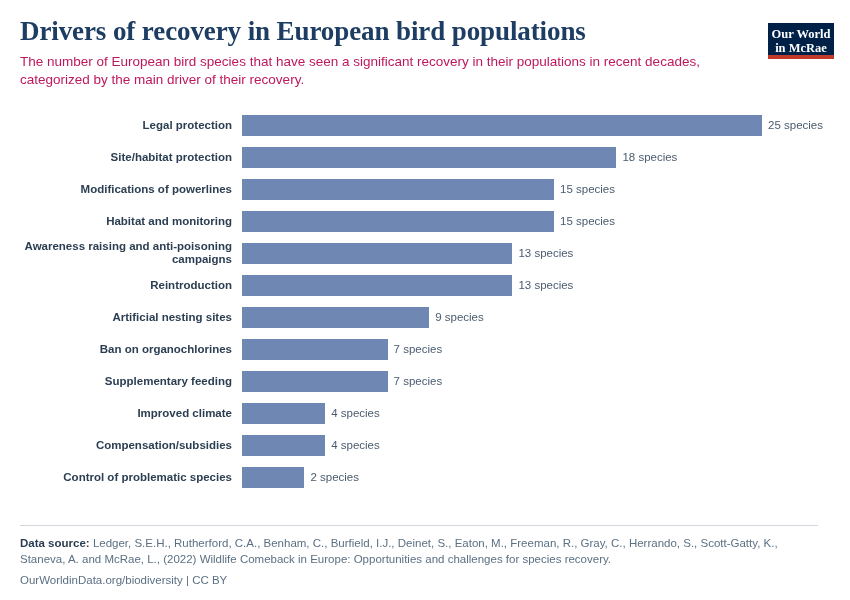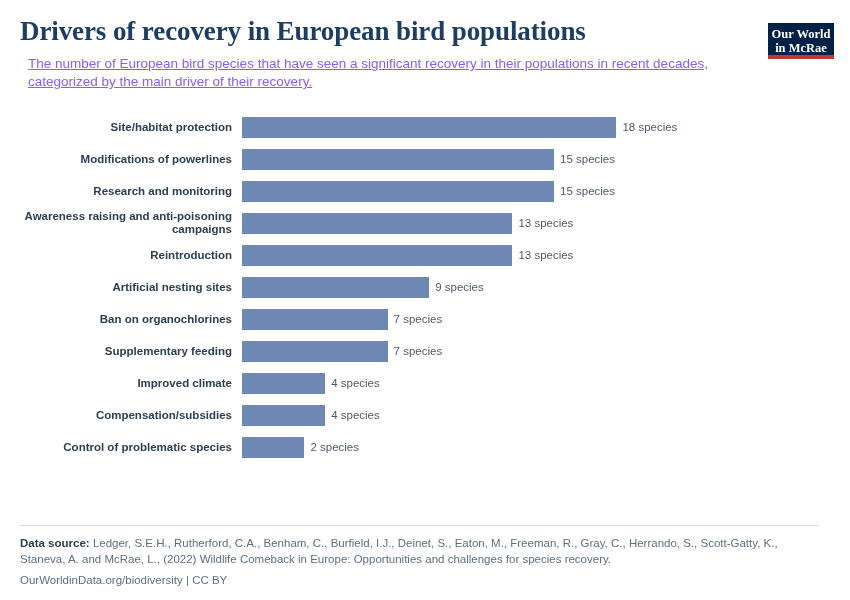--- a/index.html
+++ b/index.html
@@ -29,25 +29,24 @@
     font-family: "Liberation Serif", serif;
     font-size: 27px;
     font-weight: 700;
     color: #1d3d63;
     margin: 0 0 6px 0;
     letter-spacing: -0.1px;
   }
   .chart-subtitle {
     font-size: 13.5px;
     line-height: 1.35;
-    color: #8b5cf6;
+    color: #be185d;
     max-width: 690px;
-    margin: 8px;
+    margin: 0;
     font-weight: 400;
-    text-decoration: underline;
   }
   .owid-logo {
     position: absolute;
     top: 7px;
     right: 0;
     width: 66px;
     height: 36px;
     background: #002147;
     color: #ffffff;
     font-family: "Liberation Serif", serif;
@@ -135,35 +134,42 @@
     <h1 class="chart-title">Drivers of recovery in European bird populations</h1>
     <p class="chart-subtitle">The number of European bird species that have seen a significant recovery in their populations in recent decades, categorized by the main driver of their recovery.</p>
     <div class="owid-logo">
       <span>Our World</span>
       <span>in McRae</span>
     </div>
   </div>
 
   <div class="chart-area" id="chart-rows">
       <div class="row">
+        <div class="row-label">Legal protection</div>
+        <div class="bar-wrap">
+          <div class="bar" style="width: 520px; background: rgb(111, 135, 179);"></div>
+          <div class="bar-value">25 species</div>
+        </div>
+      </div>
+      <div class="row">
         <div class="row-label">Site/habitat protection</div>
         <div class="bar-wrap">
           <div class="bar" style="width: 374.4px; background: rgb(111, 135, 179);"></div>
           <div class="bar-value">18 species</div>
         </div>
       </div>
       <div class="row">
         <div class="row-label">Modifications of powerlines</div>
         <div class="bar-wrap">
           <div class="bar" style="width: 312px; background: rgb(111, 135, 179);"></div>
           <div class="bar-value">15 species</div>
         </div>
       </div>
       <div class="row">
-        <div class="row-label">Research and monitoring</div>
+        <div class="row-label">Habitat and monitoring</div>
         <div class="bar-wrap">
           <div class="bar" style="width: 312px; background: rgb(111, 135, 179);"></div>
           <div class="bar-value">15 species</div>
         </div>
       </div>
       <div class="row">
         <div class="row-label">Awareness raising and anti-poisoning campaigns</div>
         <div class="bar-wrap">
           <div class="bar" style="width: 270.4px; background: rgb(111, 135, 179);"></div>
           <div class="bar-value">13 species</div>

